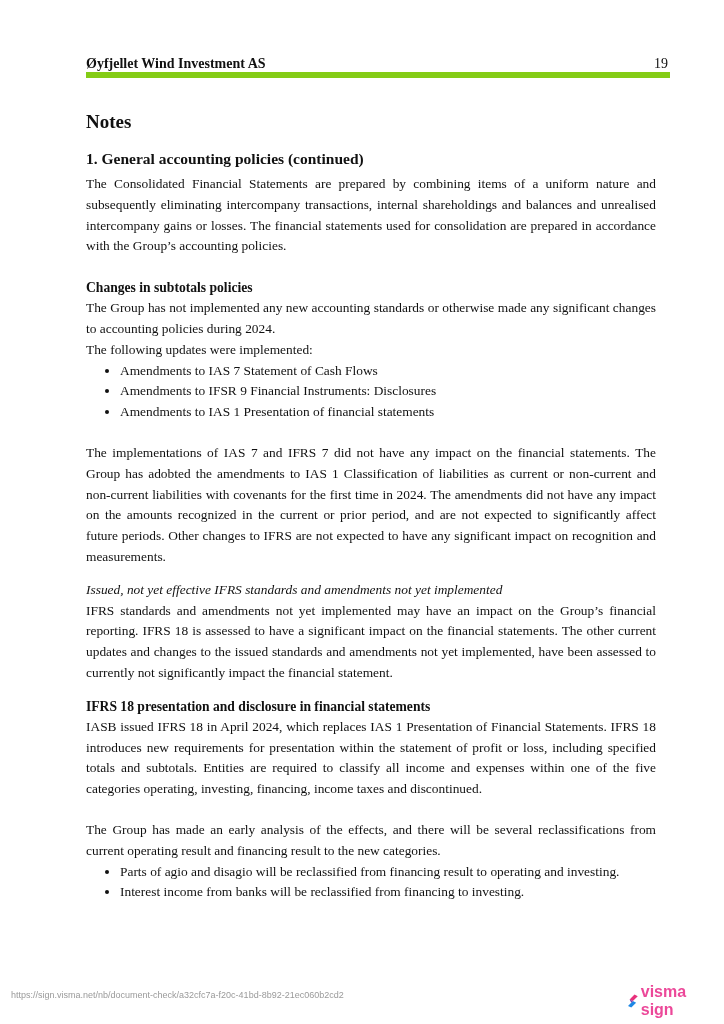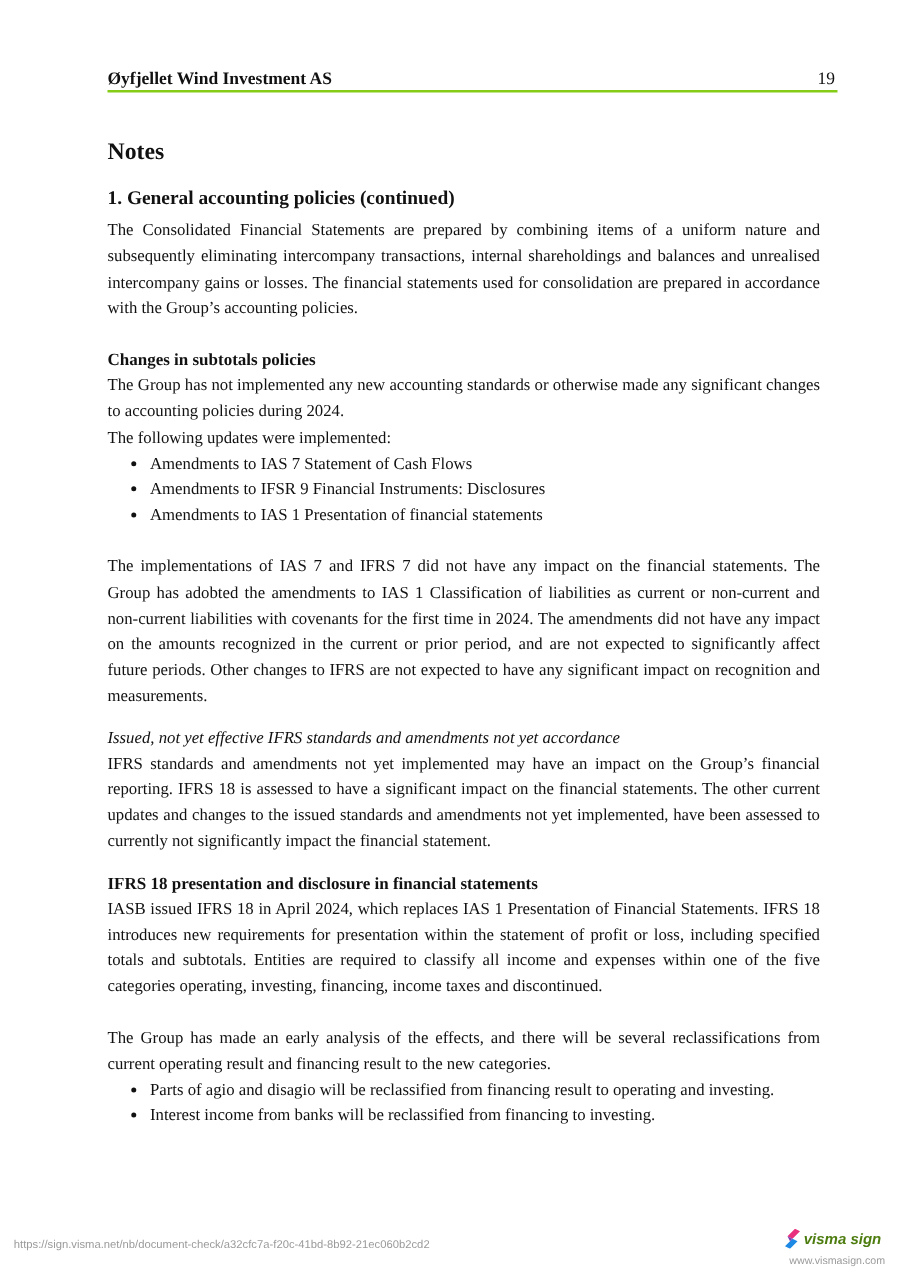--- a/index.html
+++ b/index.html
@@ -1,34 +1,34 @@
 <!DOCTYPE html>
 <html><head>
 <meta charset="utf-8">
 <style>
   html, body { margin: 0; padding: 0; background: #ffffff; }
   body { width: 724px; height: 1024px; position: relative; overflow: hidden; font-family: "Liberation Serif", serif; color: #111; }
-  .header { position: absolute; left: 86px; top: 56px; width: 584px; height: 16px; border-bottom: 2px solid #84cc16; }
+  .header { position: absolute; left: 86px; top: 56px; width: 584px; height: 16px; border-bottom: 6px solid #84cc16; }
   .header-title { position: absolute; left: 0; top: 0; font-weight: bold; font-size: 14px; line-height: 16px; }
   .header-page { position: absolute; left: 568px; top: 0; font-size: 14px; line-height: 16px; }
   .content { position: absolute; left: 86px; top: 108px; width: 570px; font-size: 13.4px; line-height: 20.8px; }
   h1 { font-size: 19px; font-weight: bold; margin: 0; line-height: 28px; }
   h2 { font-size: 15.5px; font-weight: bold; margin: 12px 0 4px 0; line-height: 22px; }
   h3 { font-size: 13.6px; font-weight: bold; margin: 0; line-height: 21px; }
   p { margin: 0; text-align: justify; }
   .bold { font-weight: bold; }
   .italic { font-style: italic; }
   ul { margin: 0; padding-left: 34px; list-style: disc; }
   li { line-height: 20.8px; }
   .gap { height: 20px; }
   .gap-sm { height: 12px; }
   .footer-left { position: absolute; left: 11px; top: 989px; font-family: "Liberation Sans", sans-serif; font-size: 9px; color: #9a9a9a; line-height: 13px; }
   .footer-right { position: absolute; left: 628px; top: 983px; width: 80px; font-family: "Liberation Sans", sans-serif; }
   .logo { display: flex; align-items: center; gap: 3px; }
-  .logo-text { font-size: 12px; font-weight: bold; color: #4d7c0f; font-style: italic; }
+  .logo-text { font-size: 16px; font-weight: bold; color: #ec4899; }
   .logo-url { font-size: 8.5px; color: #9a9a9a; margin-top: 4px; text-align: right; }
 </style>
 </head>
 <body>
 
 <div class="header">
   <span class="header-title">Øyfjellet Wind Investment AS</span>
   <span class="header-page">19</span>
 </div>
 
@@ -44,21 +44,21 @@
   <ul>
     <li>Amendments to IAS 7 Statement of Cash Flows</li>
     <li>Amendments to IFSR 9 Financial Instruments: Disclosures</li>
     <li>Amendments to IAS 1 Presentation of financial statements</li>
   </ul>
 
   <div class="gap"></div>
   <p>The implementations of IAS 7 and IFRS 7 did not have any impact on the financial statements. The Group has adobted the amendments to IAS 1 Classification of liabilities as current or non-current and non-current liabilities with covenants for the first time in 2024. The amendments did not have any impact on the amounts recognized in the current or prior period, and are not expected to significantly affect future periods. Other changes to IFRS are not expected to have any significant impact on recognition and measurements.</p>
 
   <div class="gap-sm"></div>
-  <p class="italic">Issued, not yet effective IFRS standards and amendments not yet accordance</p>
+  <p class="italic">Issued, not yet effective IFRS standards and amendments not yet implemented</p>
   <p>IFRS standards and amendments not yet implemented may have an impact on the Group’s financial reporting. IFRS 18 is assessed to have a significant impact on the financial statements. The other current updates and changes to the issued standards and amendments not yet implemented, have been assessed to currently not significantly impact the financial statement.</p>
 
   <div class="gap-sm"></div>
   <h3>IFRS 18 presentation and disclosure in financial statements</h3>
   <p>IASB issued IFRS 18 in April 2024, which replaces IAS 1 Presentation of Financial Statements. IFRS 18 introduces new requirements for presentation within the statement of profit or loss, including specified totals and subtotals. Entities are required to classify all income and expenses within one of the five categories operating, investing, financing, income taxes and discontinued.</p>
 
   <div class="gap"></div>
   <p>The Group has made an early analysis of the effects, and there will be several reclassifications from current operating result and financing result to the new categories.</p>
   <ul>
     <li>Parts of agio and disagio will be reclassified from financing result to operating and investing.</li>

